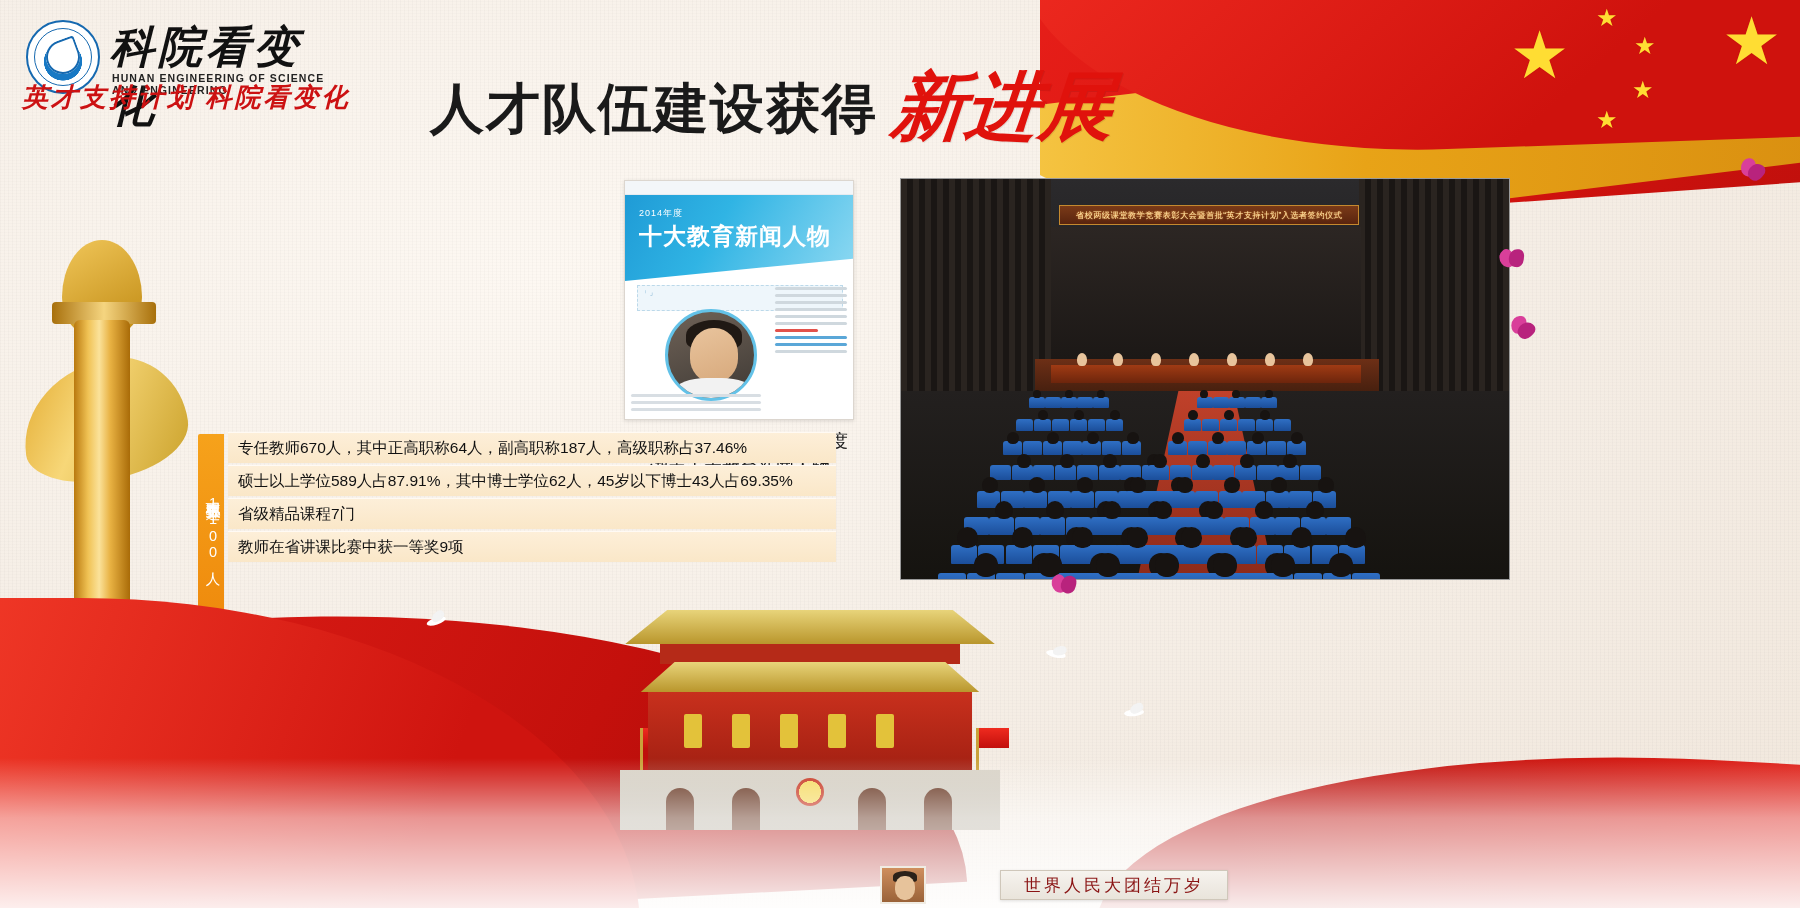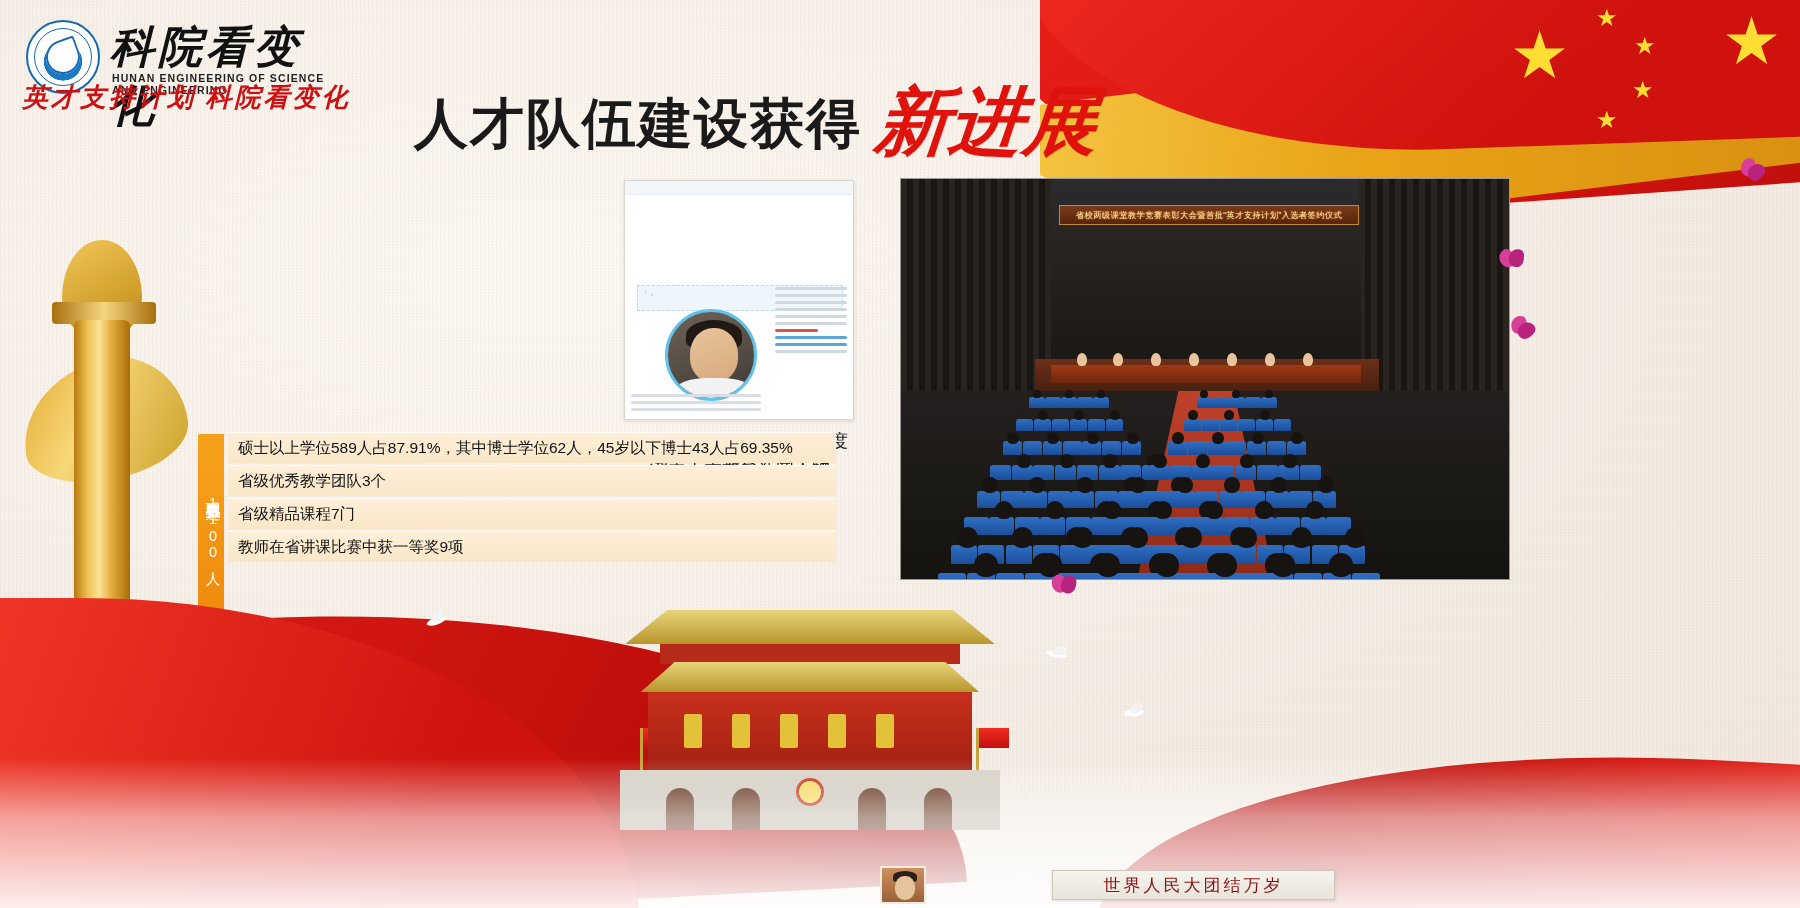--- a/index.html
+++ b/index.html
@@ -70,21 +70,21 @@
   .uni-en {
     position:absolute; left:86px; top:58px;
     font-size:10.5px; letter-spacing:1.1px; color:#222; font-weight:bold;
   }
   .slogan {
     position:absolute; left:22px; top:80px;
     font-family:"Liberation Serif", serif; font-weight:bold; font-style:italic;
     font-size:26px; color:#cc1112; letter-spacing:3px;
   }
 
-  .title-wrap { position:absolute; left:414px; top:66px; display:flex; align-items:flex-end;margin-top:15px; }
+  .title-wrap { position:absolute; left:430px; top:66px; display:flex; align-items:flex-end; }
   .title-black {
     font-family:"Liberation Serif", serif; font-weight:bold;
     font-size:54px; letter-spacing:2px; color:#1a1a1a; line-height:1;
   }
   .title-red {
     font-family:"Liberation Serif", serif; font-weight:bold; font-style:italic;
     font-size:74px; color:#e0120c; line-height:.95; margin-left:14px;
     transform:translateY(6px) skewX(-5deg);
     text-shadow:1px 1px 0 rgba(0,0,0,.08);
   }
@@ -289,21 +289,21 @@
   .tm-flag span{position:absolute;left:3px;top:0;width:30px;height:20px;
                 background:linear-gradient(180deg,#ef2b1f,#c20f0c);}
   .ribbon {
     position:absolute; bottom:8px; height:30px; line-height:30px;
     background:linear-gradient(180deg,#f6f3ee 0%, #e9e4db 100%);
     border:1px solid #cfc7ba; color:#8a1414; font-size:17px;
     font-family:"Liberation Serif", serif; text-align:center;
     letter-spacing:3px; box-shadow:0 1px 3px rgba(0,0,0,.12);
   }
   .rib-left  { left:600px;  width:260px; }
-  .rib-right { left:1052px; width:283px; }
+  .rib-right { left:1000px; width:228px; }
   .portrait-sm {
     position:absolute; left:880px; bottom:4px; width:46px; height:38px;
     background:linear-gradient(180deg,#cf8f5e,#9a6238); border:2px solid #f0ece3;
   }
   .portrait-sm .p-face{position:absolute;left:13px;top:8px;width:20px;height:24px;border-radius:45%;background:#e7c39b;}
   .portrait-sm .p-hair{position:absolute;left:11px;top:3px;width:24px;height:11px;border-radius:50% 50% 20% 20%;background:#2b2119;}
   .dove { position:absolute; width:24px; height:16px; }
   .dove .b{position:absolute;left:0;top:5px;width:20px;height:7px;border-radius:50%;background:#fff;}
   .dove .w{position:absolute;left:6px;top:0;width:14px;height:9px;border-radius:60% 40% 50% 50%;background:#f3f3f3;transform:rotate(-20deg);}
 </style>
@@ -343,20 +343,24 @@
   <div class="pillar">
     <div class="beast"></div>
     <div class="plate"></div>
     <div class="cloud"></div>
     <div class="shaft"></div>
   </div>
 
 
   <div class="clip">
     <div class="ch-top"></div>
+    <div class="ch-hero">
+      <div class="y">2014年度</div>
+      <div class="t">十大教育新闻人物</div>
+    </div>
     <div class="ch-quote">
         <span>「 」 </span>
         <span></span>
       </div>
     <div class="ch-portrait">
       <div class="hair"></div>
         <div class="face"></div>
         <div class="shirt"></div>
     </div>
     <div class="ch-col">
@@ -378,22 +382,22 @@
       </div>
   </div>
   <div class="clip-cap">
     <div>张京华教授被评为2014年度</div>
     <div>湖南十大教育新闻人物</div>
   </div>
 
   <div class="stats-tab">现有教职员工近1100人</div>
 
   <div class="stats">
+    <div class="stat-row">专任教师670人，其中正高职称64人，副高职称187人，高级职称占37.46%</div>
     <div class="stat-row">硕士以上学位589人占87.91%，其中博士学位62人，45岁以下博士43人占69.35%</div>
-    <div class="stat-row">省级优秀教学团队3个</div>
     <div class="stat-row">省级精品课程7门</div>
     <div class="stat-row">教师在省讲课比赛中获一等奖9项</div>
   </div>
 
   <div class="photo">
     <div class="ph-hall"></div>
     <div class="ph-curtL"></div>
     <div class="ph-curtR"></div>
     <div class="ph-stagewall"></div>
     <div class="ph-banner">省校两级课堂教学竞赛表彰大会暨首批“英才支持计划”入选者签约仪式</div>

